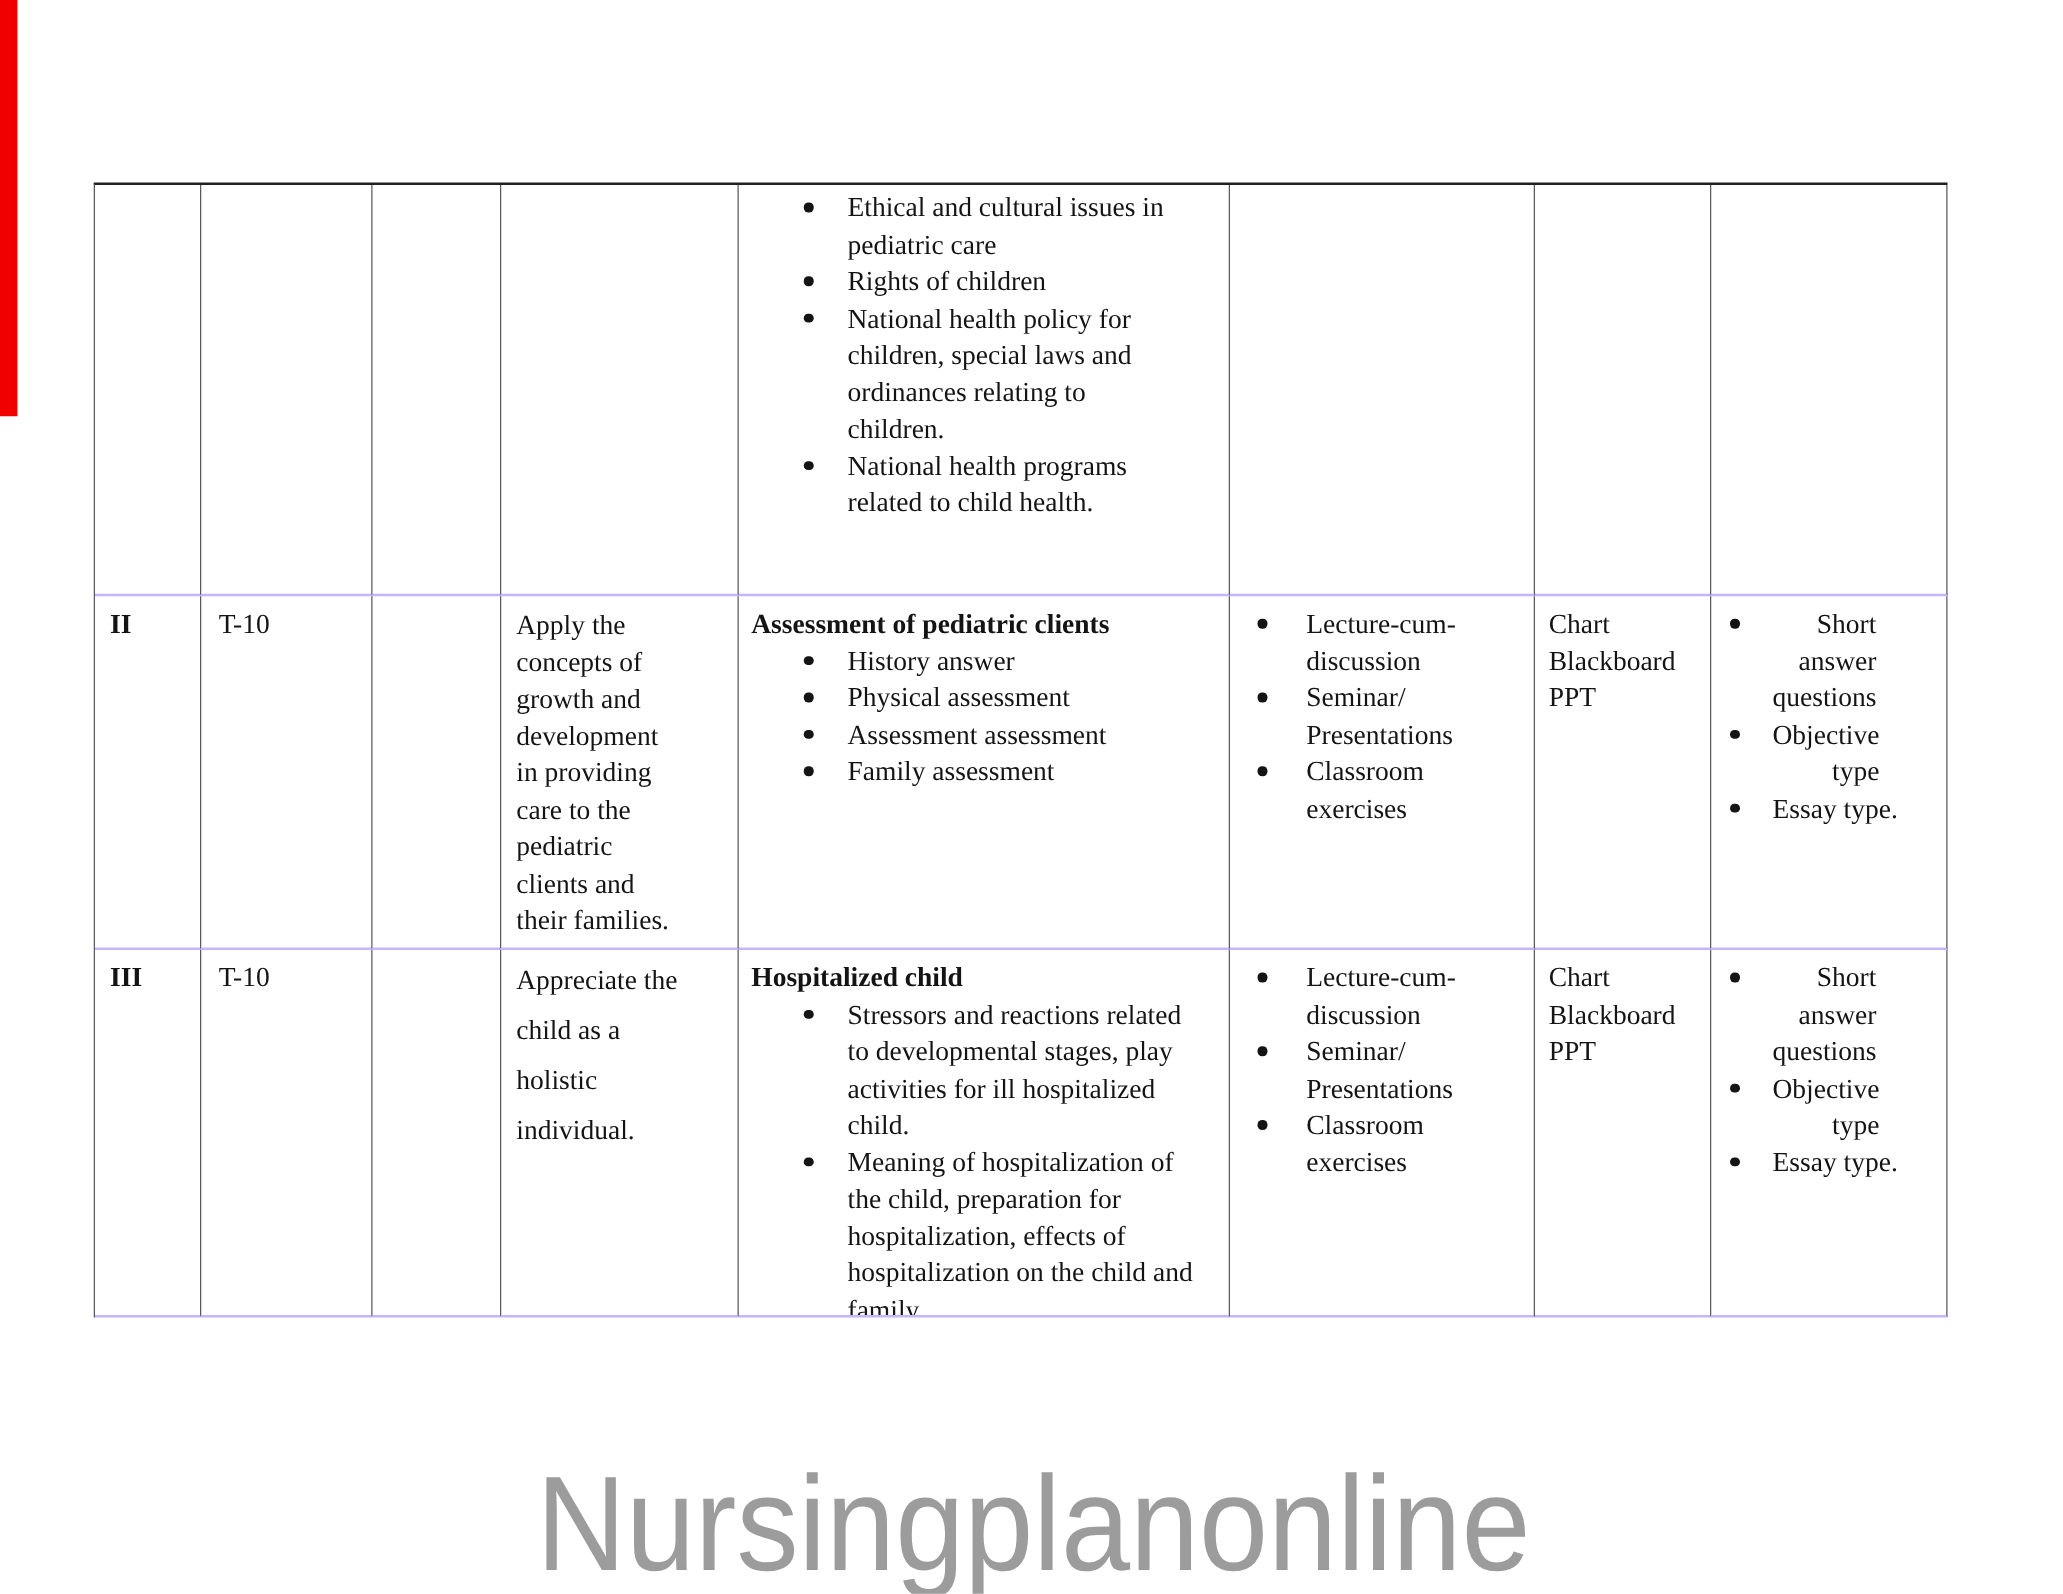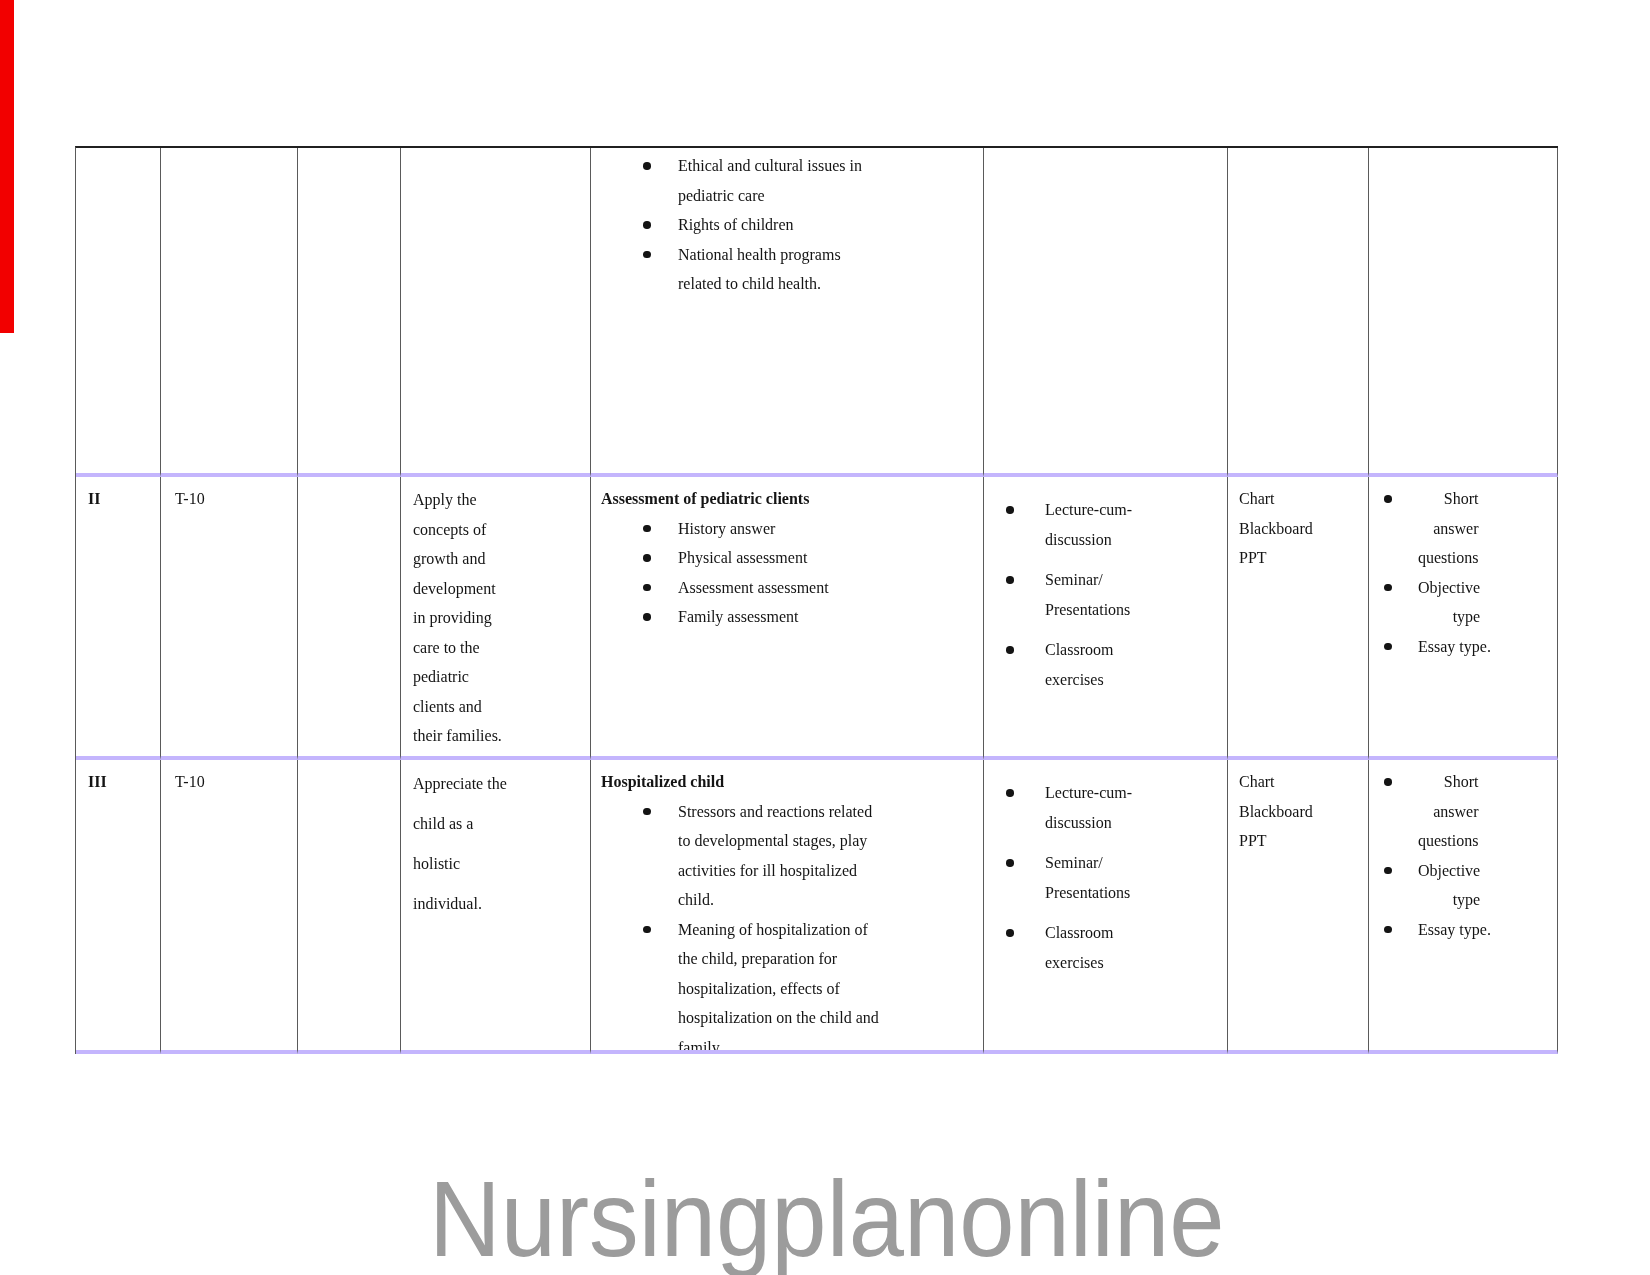--- a/index.html
+++ b/index.html
@@ -15,38 +15,38 @@
     position:absolute;left:75px;top:146px;
     display:grid;
     grid-template-columns:85px 137px 103px 190px 393px 244px 141px 189px;
     grid-template-rows:329px 283px 294px;
     border-top:2px solid #202020;
     border-left:1.5px solid #5a5a5a;
   }
   .cell{
     box-sizing:border-box;overflow:hidden;
     border-right:1.5px solid #5a5a5a;
-    border-bottom:4px solid #c4b5fd;
-    font-size:16px;line-height:29.5px;
+    border-bottom:2px solid #c4b5fd;
+    font-size:22px;line-height:29.5px;
   }
   .c-unit{padding:7px 2px 0 12px;font-weight:bold;}
   .c-hours{padding:7px 2px 0 14px;font-weight:normal;}
   .c-obj{padding:8px 6px 0 12px;white-space:pre-line;}
   .c-obj.spaced{line-height:40px;padding-top:4px;}
   .c-content{padding:7px 4px 0 10px;}
   .c-content.first{padding-top:3px;}
   .c-content .head{font-weight:bold;}
   .c-teach{padding:7px 6px 0 10px;}
   .c-av{padding:7px 4px 0 11px;white-space:pre-line;}
   .c-assess{padding:7px 4px 0 10px;}
 
   .bl{display:flex;align-items:flex-start;}
   .c-content .bl{margin-left:42px;}
   .c-content .bl .dot-box{flex:0 0 35px;}
-  .c-teach .bl{margin-left:12px;margin-top:11px;}
+  .c-teach .bl{margin-left:12px;}
   .c-teach .bl .dot-box{flex:0 0 39px;}
   .c-assess .bl{margin-left:5px;}
   .c-assess .bl .dot-box{flex:0 0 34px;}
   .dot-box{display:block;}
   .dot{display:block;width:7.5px;height:7.5px;border-radius:50%;background:#141414;margin-top:11px;}
   .txt{white-space:pre-line;}
   .c-assess .txt{max-width:112px;text-align:right;}
 
   .watermark{
     position:absolute;left:429px;top:1165px;
@@ -74,20 +74,29 @@
             <span class="dot"></span>
           </span>
         <span class="txt">Ethical and cultural issues in
 pediatric care</span>
       </div>
       <div class="bl">
         <span class="dot-box">
             <span class="dot"></span>
           </span>
         <span class="txt">Rights of children</span>
+      </div>
+      <div class="bl">
+        <span class="dot-box">
+            <span class="dot"></span>
+          </span>
+        <span class="txt">National health policy for
+children, special laws and
+ordinances relating to
+children.</span>
       </div>
       <div class="bl">
         <span class="dot-box">
             <span class="dot"></span>
           </span>
         <span class="txt">National health programs
 related to child health.</span>
       </div>
     </div>
     <div class="cell c-teach"></div>

